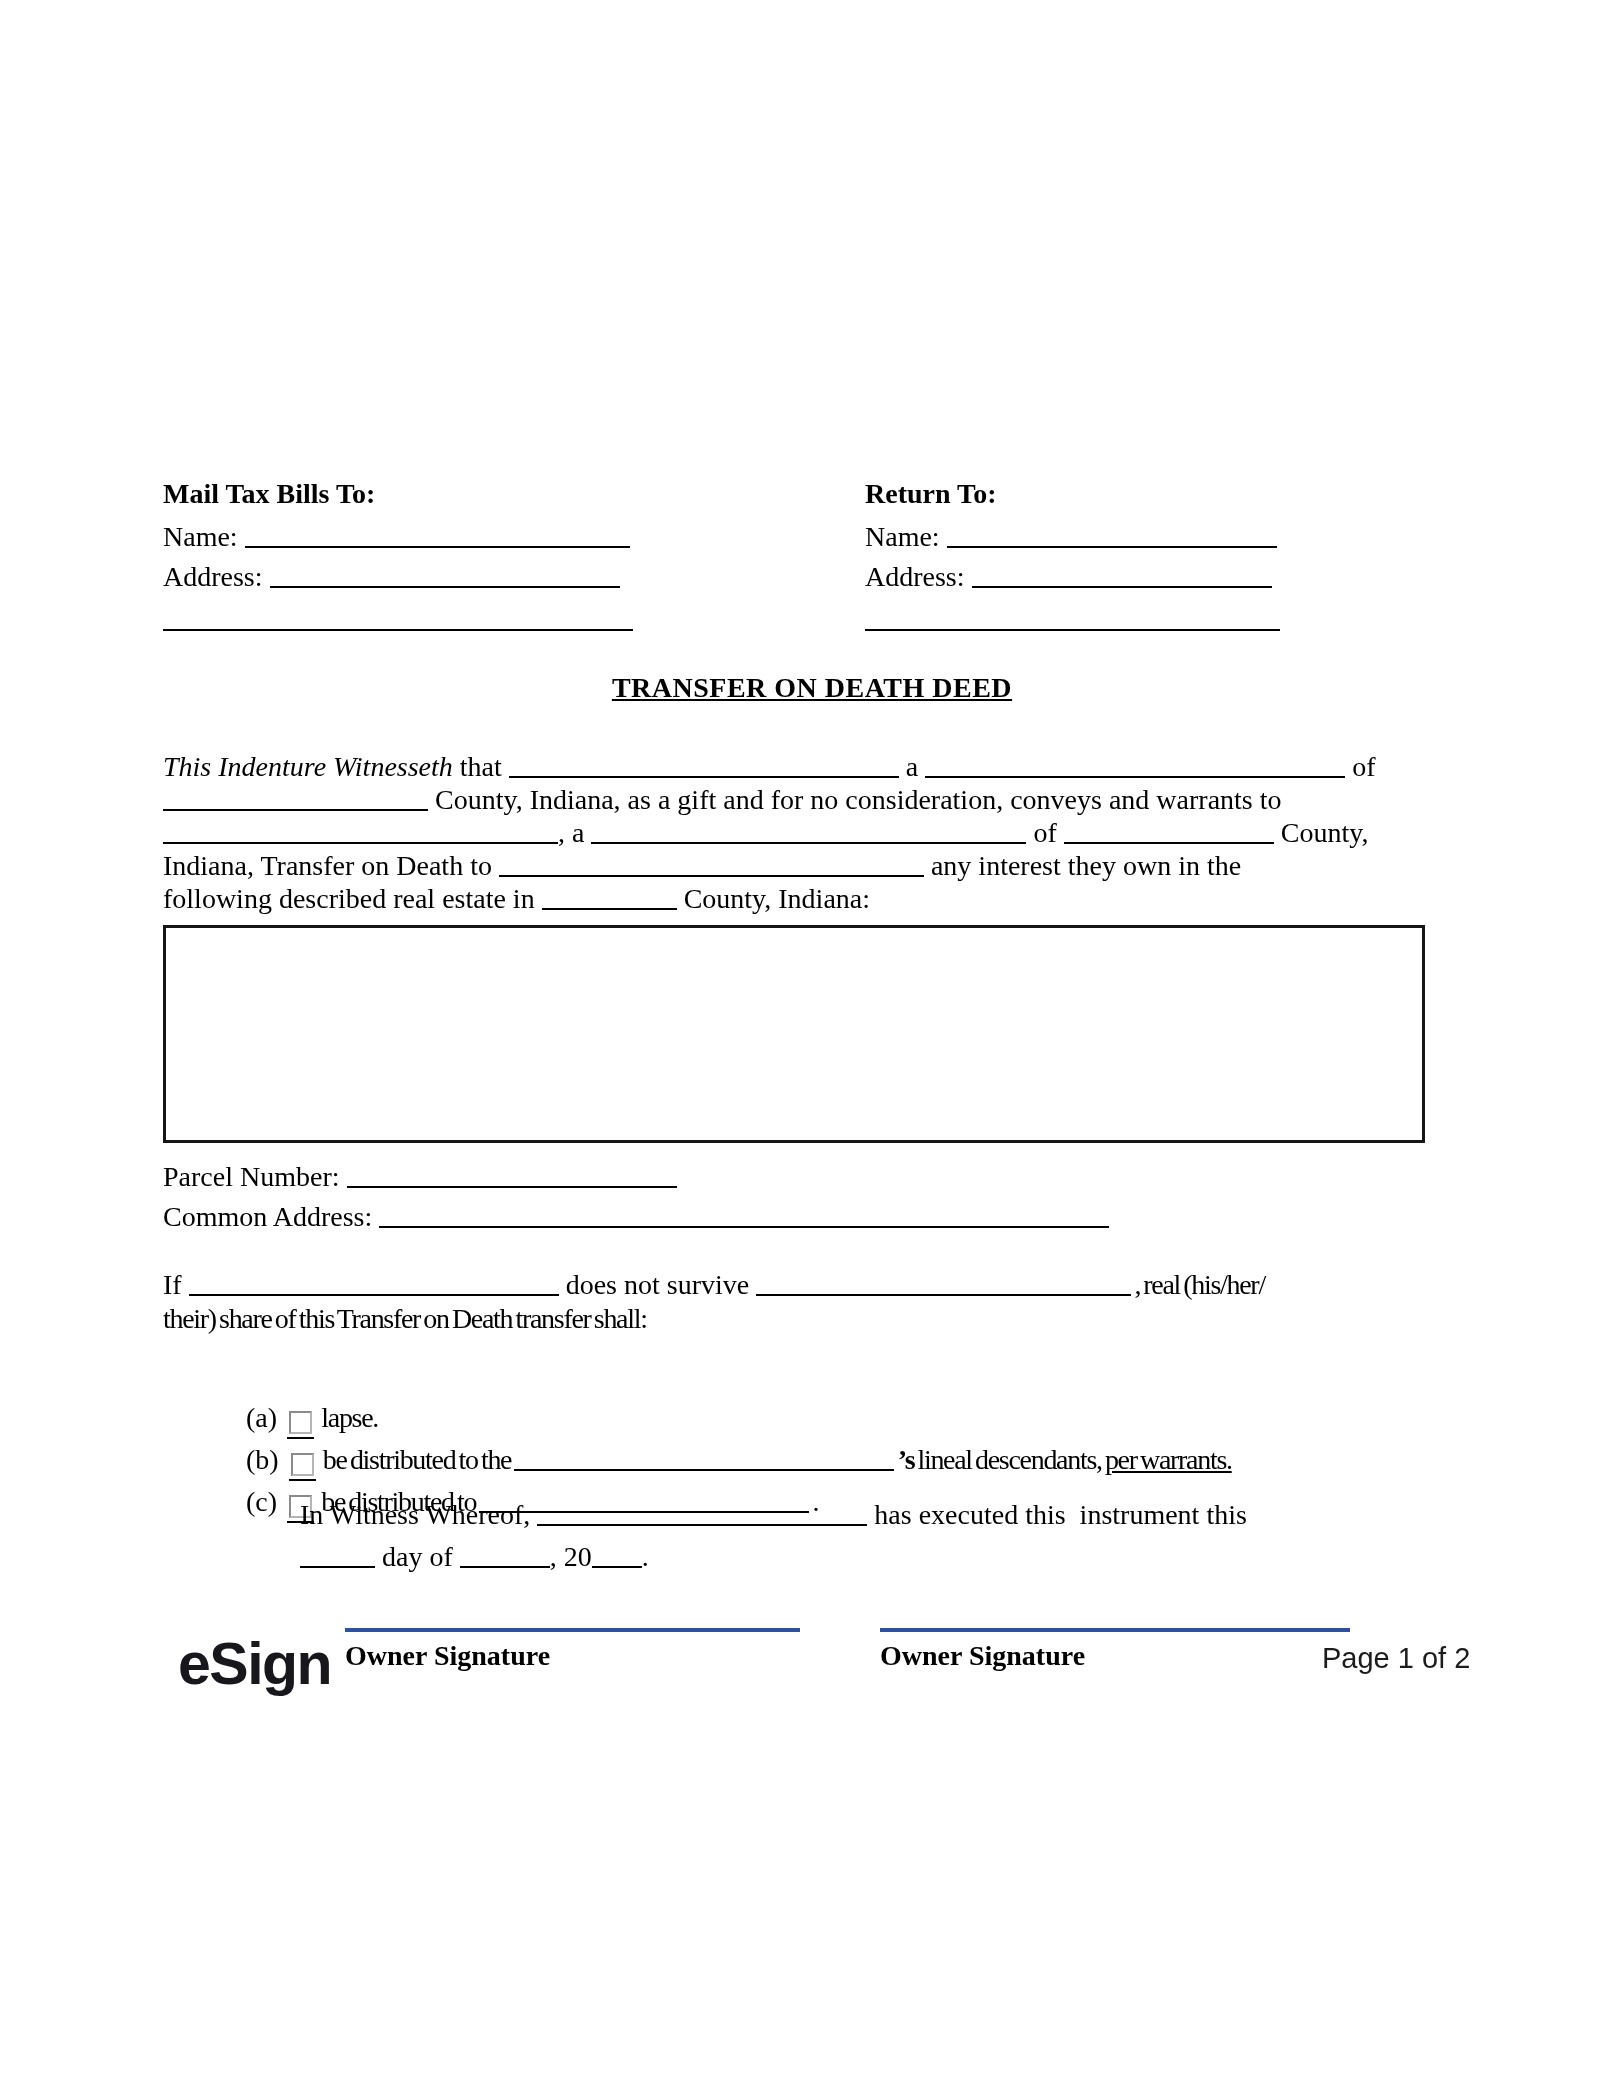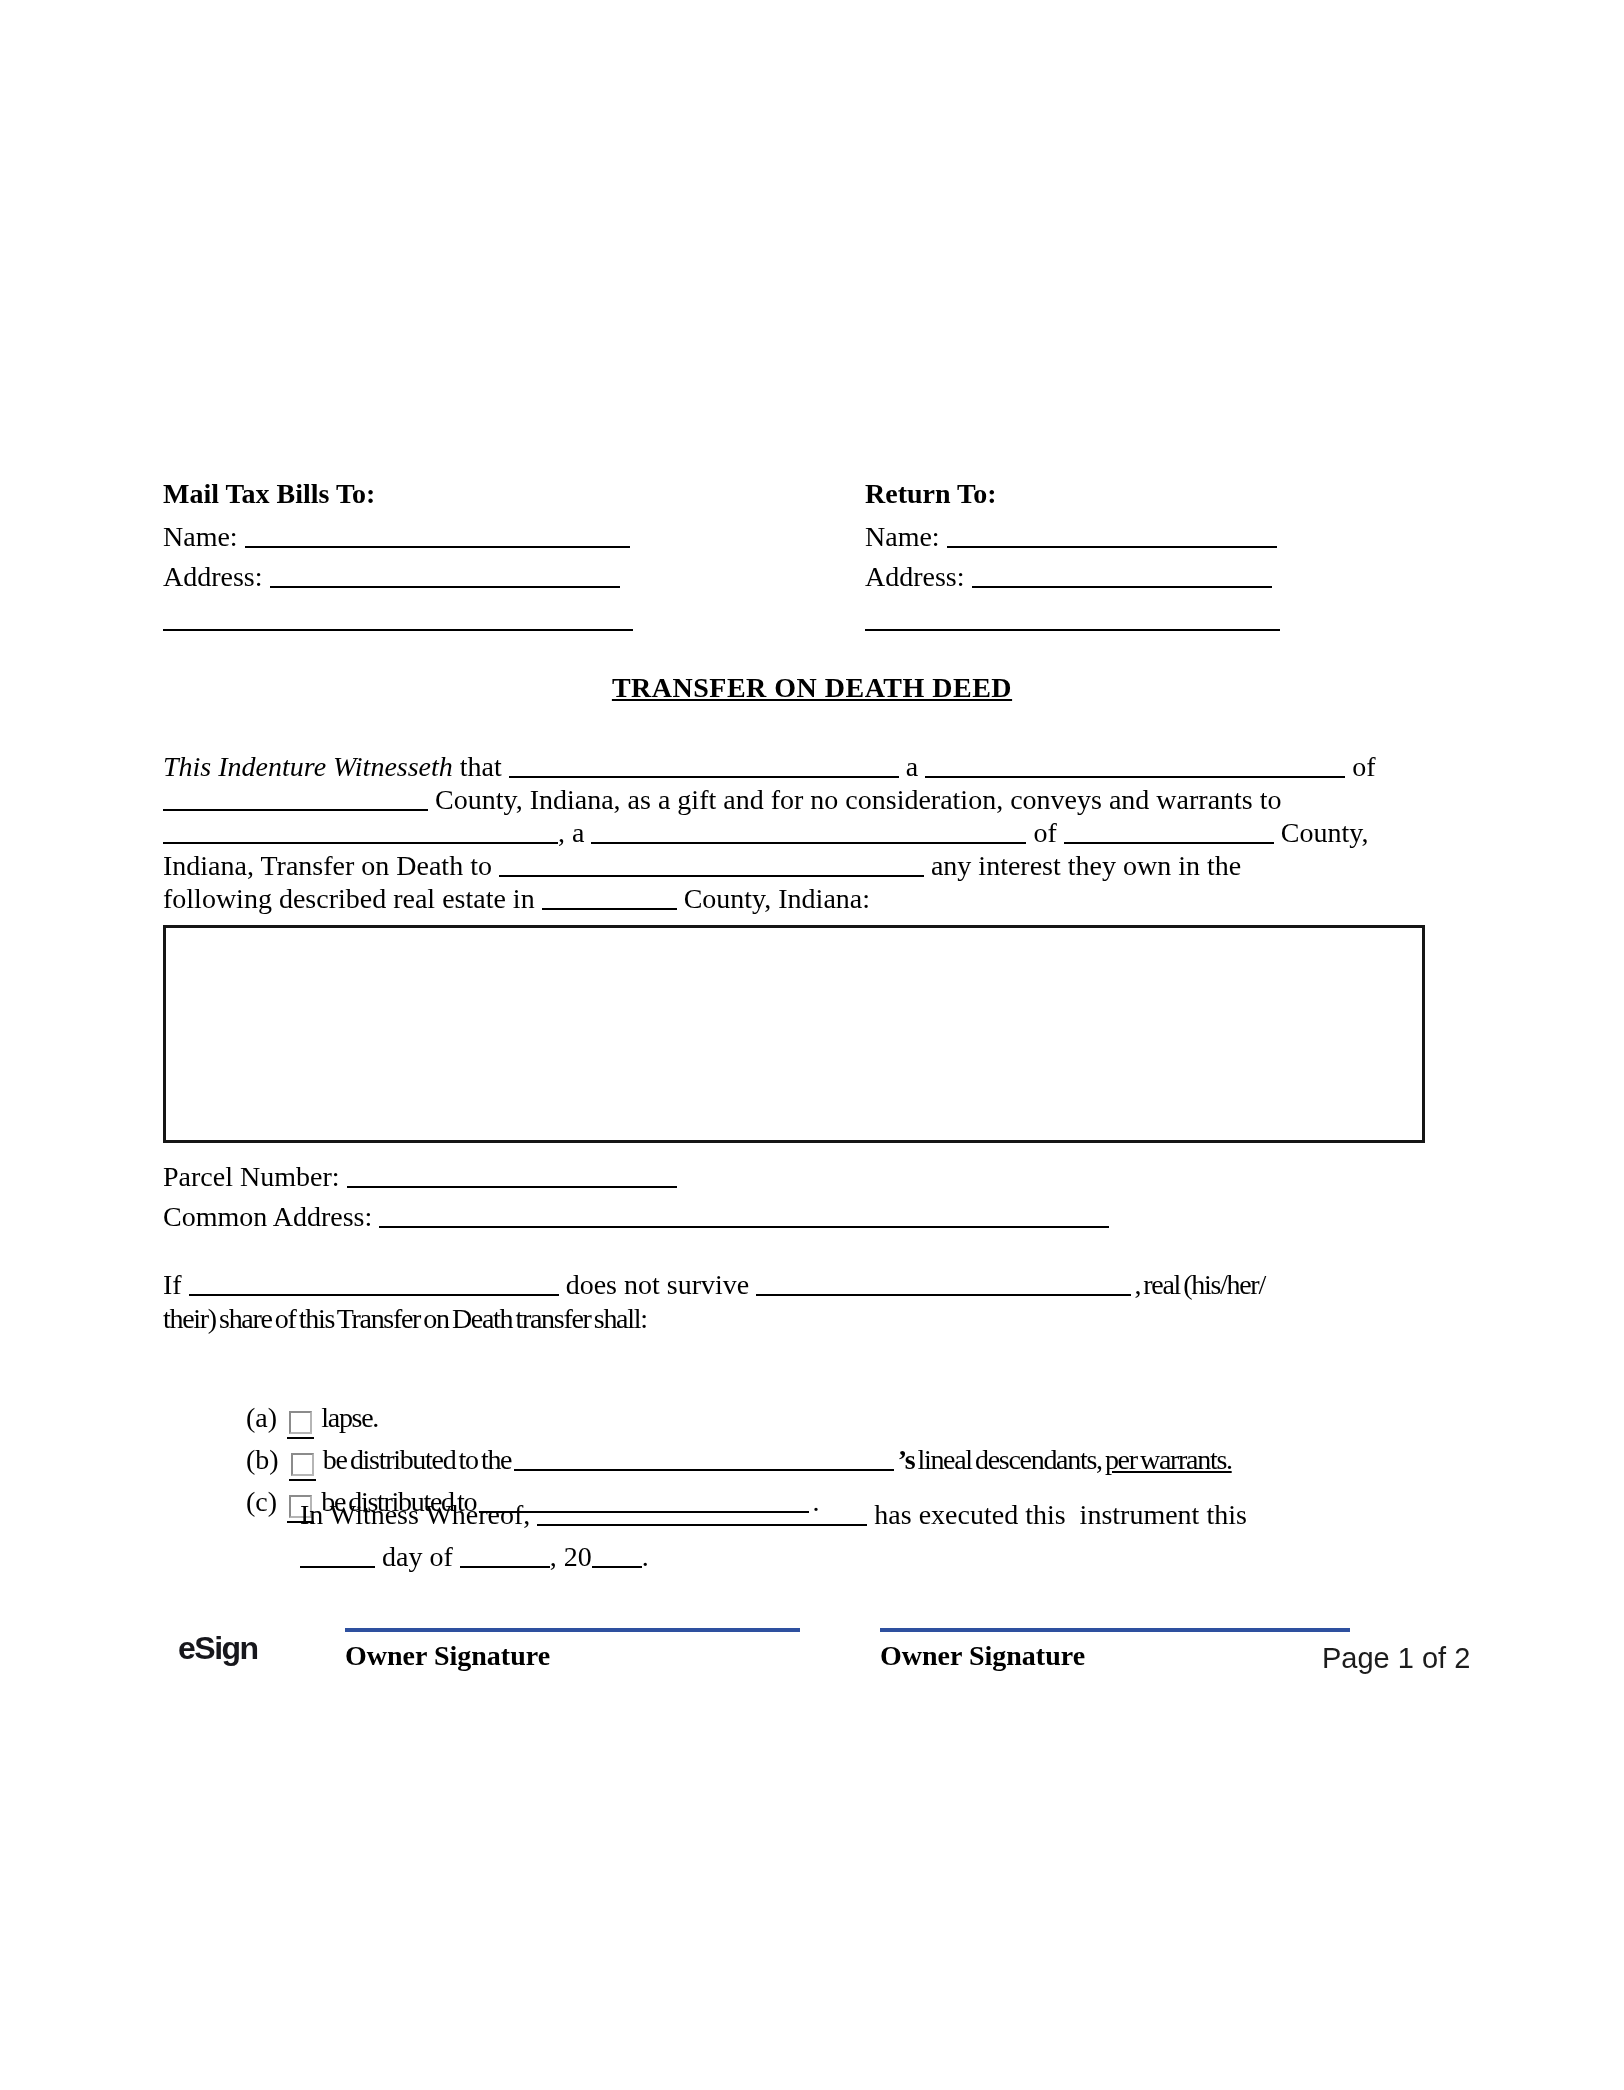--- a/index.html
+++ b/index.html
@@ -18,21 +18,21 @@
   .heading{font-weight:bold;}
   .doc-title{font-weight:bold;text-decoration:underline;letter-spacing:.5px;text-align:center;width:100%;}
   .legal-box{border:3px solid #161616;background:#fff;}
   .option{white-space:pre;}
   .option-label{margin-right:6px;}
   .cbwrap{display:inline-block;border-bottom:2px solid #000;padding:0 2px 3px 2px;line-height:0;vertical-align:-7px;margin:0 4px;}
   .cb{display:inline-block;width:19px;height:19px;background:#fff;
       border:2px solid #b5b5b5;border-top-color:#8b8b8b;border-left-color:#8b8b8b;}
   .sig-line{height:4px;}
   .sig-label{font-weight:bold;}
-  .brand{font-family:"Liberation Sans",sans-serif;font-weight:bold;font-size:32px;letter-spacing:-1.5px;color:#17171c;}
+  .brand{font-family:"Liberation Sans",sans-serif;font-weight:bold;font-size:59px;letter-spacing:-1.5px;color:#17171c;}
   .page-num{font-family:"Liberation Sans",sans-serif;font-size:29px;color:#1c1c1c;}
 </style>
 </head>
 <body>
 
 <div class="page">
 
   <div class="abs heading" style="left:163px;top:478px;">Mail Tax Bills To:</div>
   <div class="abs line" style="left:163px;top:520px;"><span>Name: </span><span class="blank" style="width: 385px;"></span></div>
   <div class="abs line" style="left:163px;top:560px;"><span>Address: </span><span class="blank" style="width: 350px;"></span></div>

